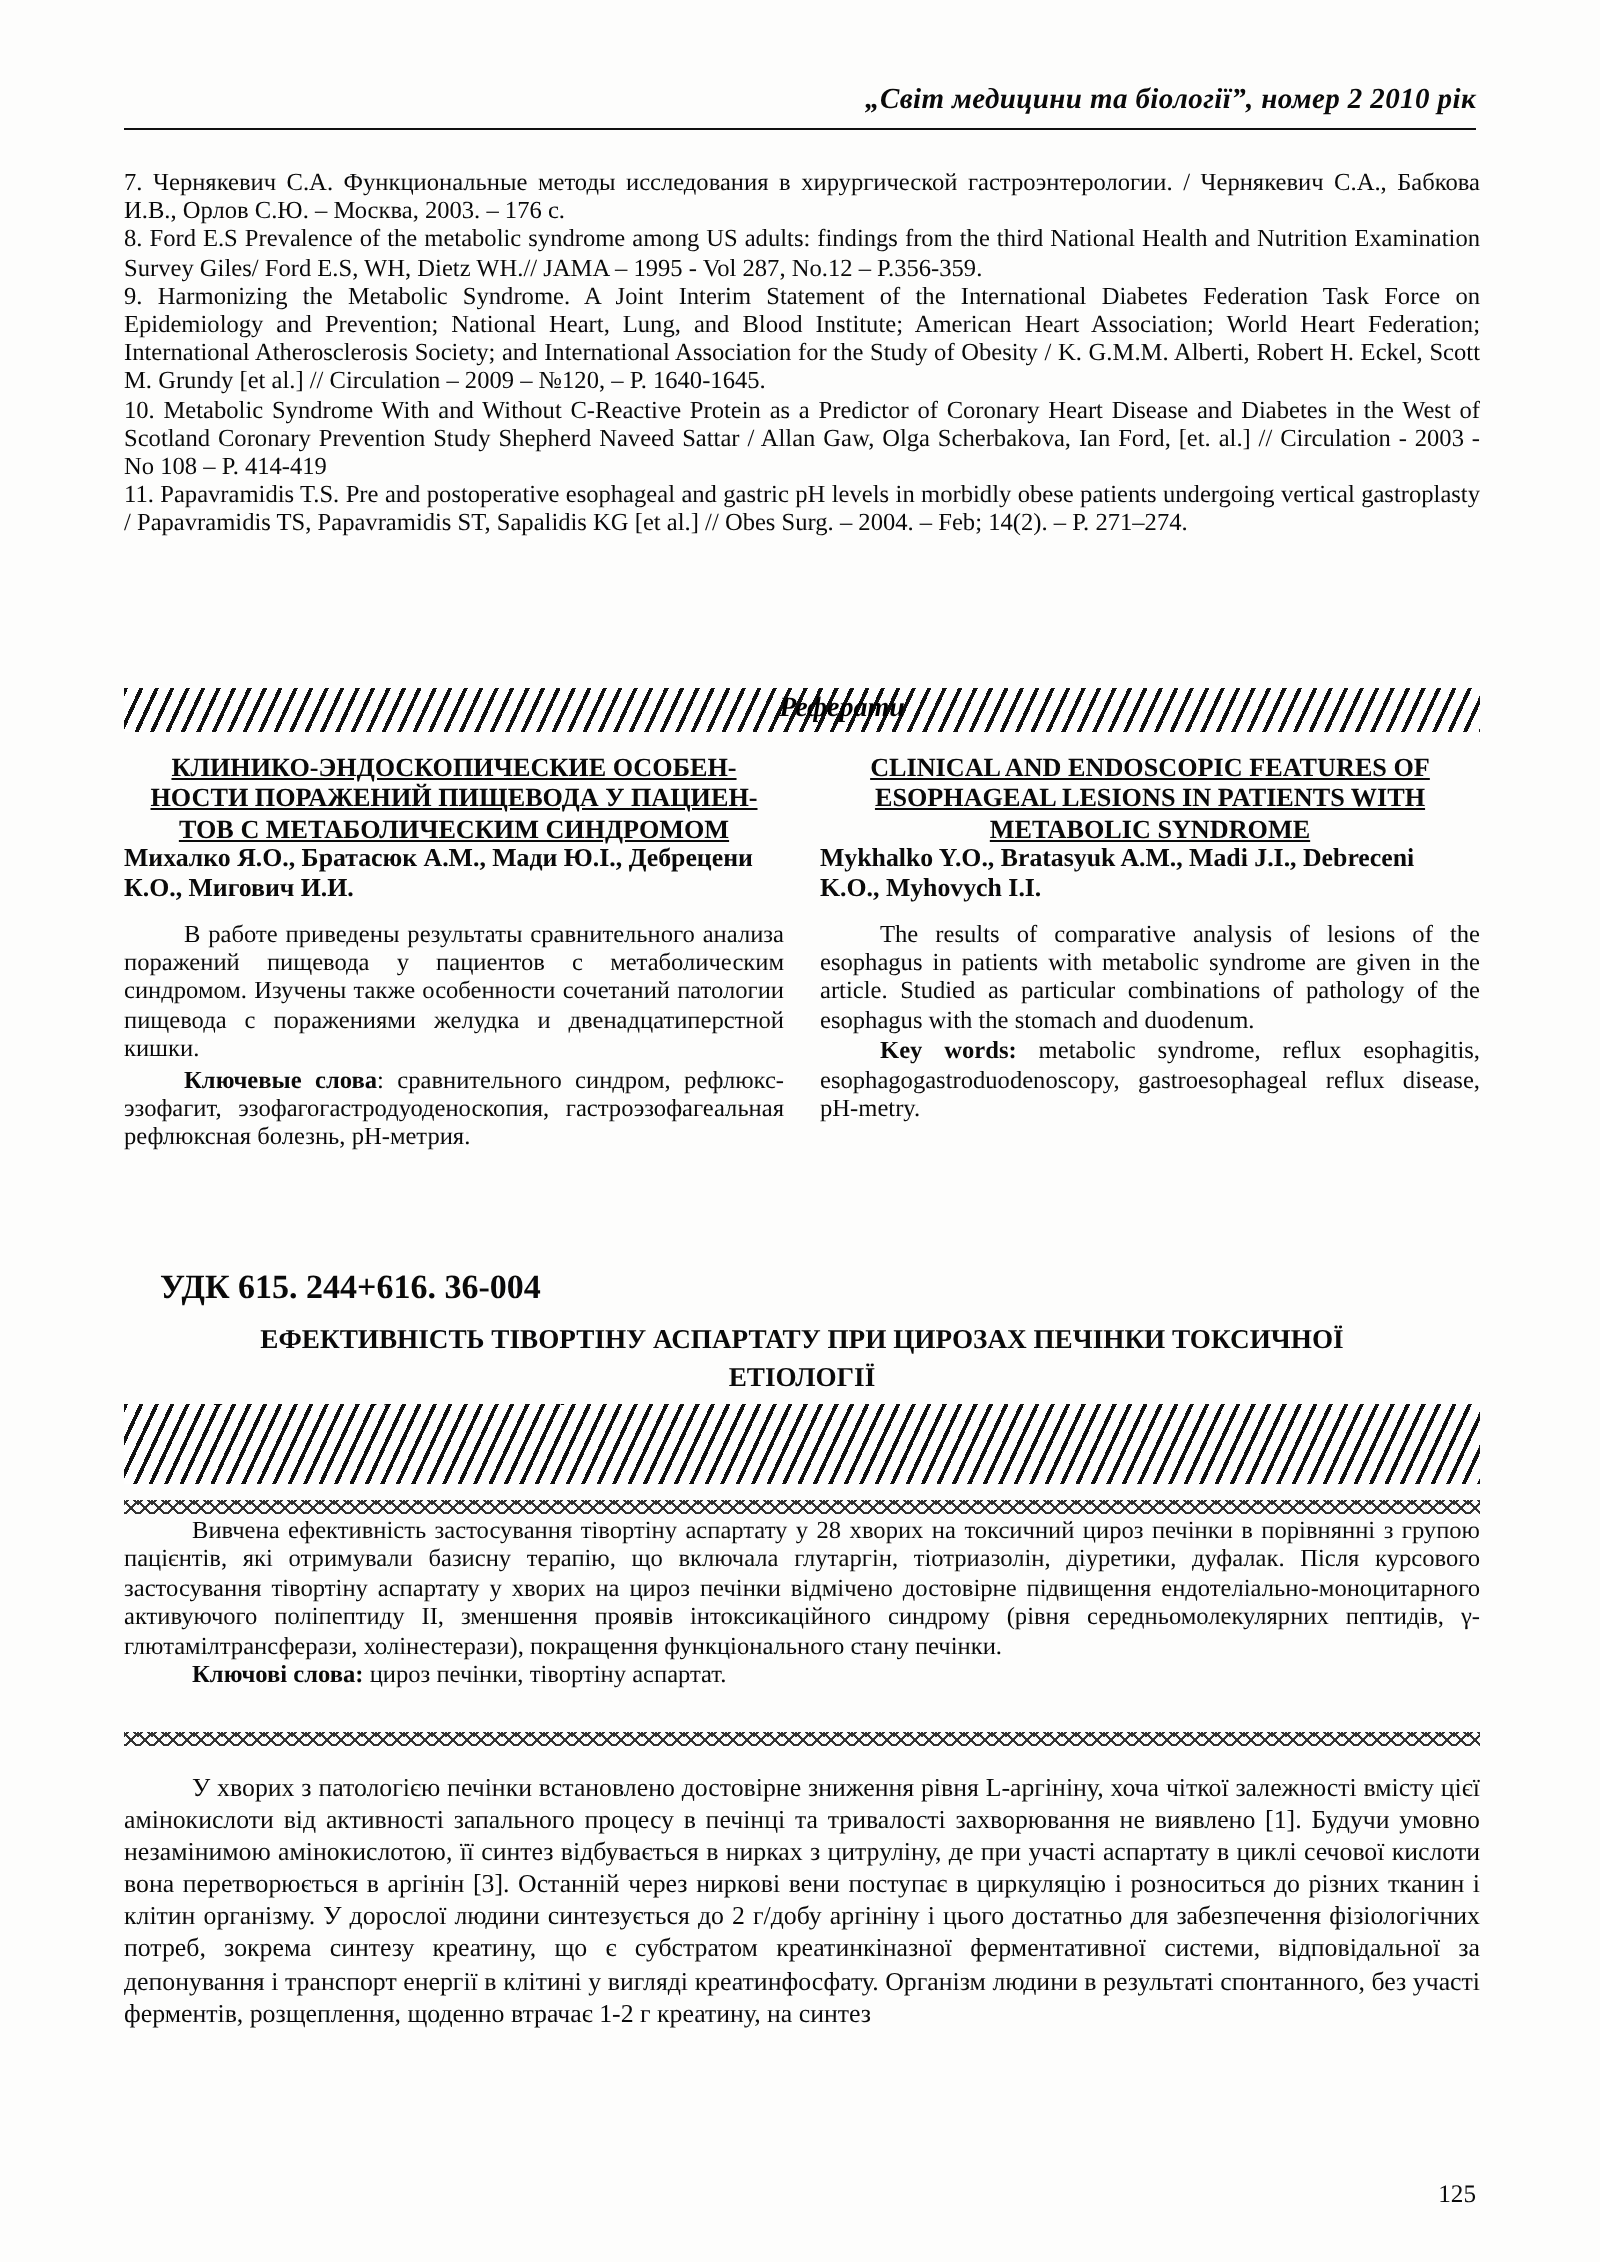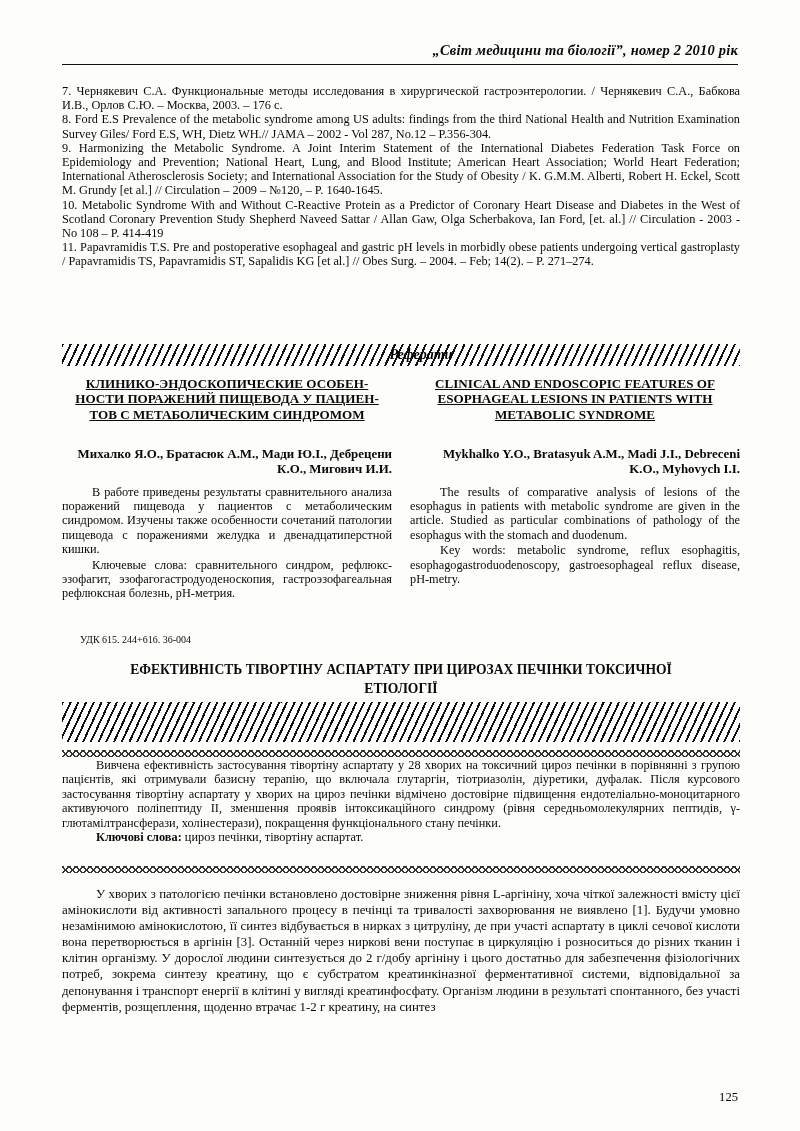--- a/index.html
+++ b/index.html
@@ -75,41 +75,41 @@
   .abs-wrap {
     position:absolute; left:62px; top:376px; width:678px;
     display:flex; gap:18px;
   }
   .abs-col { width:330px; }
   .abs-title {
     text-align:center; font-weight:bold;
     font-size:13.1px; line-height:15.4px;text-decoration:underline;
   }
   .abs-authors {
-    text-align:right; font-weight:bold;
-    font-size:12.9px; line-height:15.2px;margin-top:25px;
+    text-align:left; font-weight:bold;
+    font-size:12.9px; line-height:15.2px;
   }
   .abs-body {
     margin-top:7px;
     font-size:12.3px; line-height:14.4px;
     text-align:justify;
   }
   .abs-body p { margin:0; text-indent:30px; }
   .abs-body p.kw { margin-top:1px; }
-  .abs-body .kwlabel { font-weight:normal; }
+  .abs-body .kwlabel { font-weight:bold; }
   .submitted {
     margin-top:8px;
     text-align:right;
     font-size:12.3px;
   }
 
   
   .udc {
     position:absolute; left:80px; top:634px;
-    font-size:10px; font-weight:normal;
+    font-size:17px; font-weight:bold;
   }
   .art-title {
     position:absolute; left:62px; top:660px; width:678px;
     text-align:center; font-weight:bold;
     font-size:13.6px; line-height:19px;
   }
 
   .wavy {
     position:absolute; height:7px;
     background-image:
@@ -144,21 +144,21 @@
 </head>
 <body>
 
 <div class="page">
 
   <div class="runhead">„Світ медицини та біології”, номер 2 2010 рік</div>
   <div class="runhead-rule"></div>
 
   <div class="refs">
     <p>7. Чернякевич С.А. Функциональные методы исследования в хирургической гастроэнтерологии. / Чернякевич С.А., Бабкова И.В., Орлов С.Ю. – Москва, 2003. – 176 с.</p>
-    <p>8. Ford E.S Prevalence of the metabolic syndrome among US adults: findings from the third National Health and Nutrition Examination Survey Giles/ Ford E.S, WH, Dietz WH.// JAMA – 2002 -  Vol 287, No.12 – P.356-304.</p>
+    <p>8. Ford E.S Prevalence of the metabolic syndrome among US adults: findings from the third National Health and Nutrition Examination Survey Giles/ Ford E.S, WH, Dietz WH.// JAMA – 1995 -  Vol 287, No.12 – P.356-359.</p>
     <p>9. Harmonizing the Metabolic Syndrome. A Joint Interim Statement of the International Diabetes Federation Task Force on Epidemiology and Prevention; National Heart, Lung, and Blood Institute; American Heart Association; World Heart Federation; International Atherosclerosis Society; and International Association for the Study of Obesity / K. G.M.M. Alberti, Robert H. Eckel, Scott M. Grundy [et al.] // Circulation – 2009 – №120,  – P. 1640-1645.</p>
     <p>10.  Metabolic Syndrome With and Without C-Reactive Protein as a Predictor of Coronary Heart Disease and Diabetes in the West of Scotland Coronary Prevention Study Shepherd Naveed Sattar / Allan Gaw, Olga Scherbakova, Ian Ford, [et. al.] //  Circulation -  2003 - No 108 – P. 414-419</p>
     <p>11.  Papavramidis  T.S. Pre   and postoperative esophageal and gastric pH levels in morbidly obese patients undergoing vertical gastroplasty / Papavramidis  TS,  Papavramidis  ST,  Sapalidis  KG [et al.]   // Obes Surg. – 2004. – Feb; 14(2). – P. 271–274.</p>
   </div>
 
   <div class="hatch" id="banner-referaty">
     <div class="inner">
       <div>Реферати</div>
     </div>
   </div>

